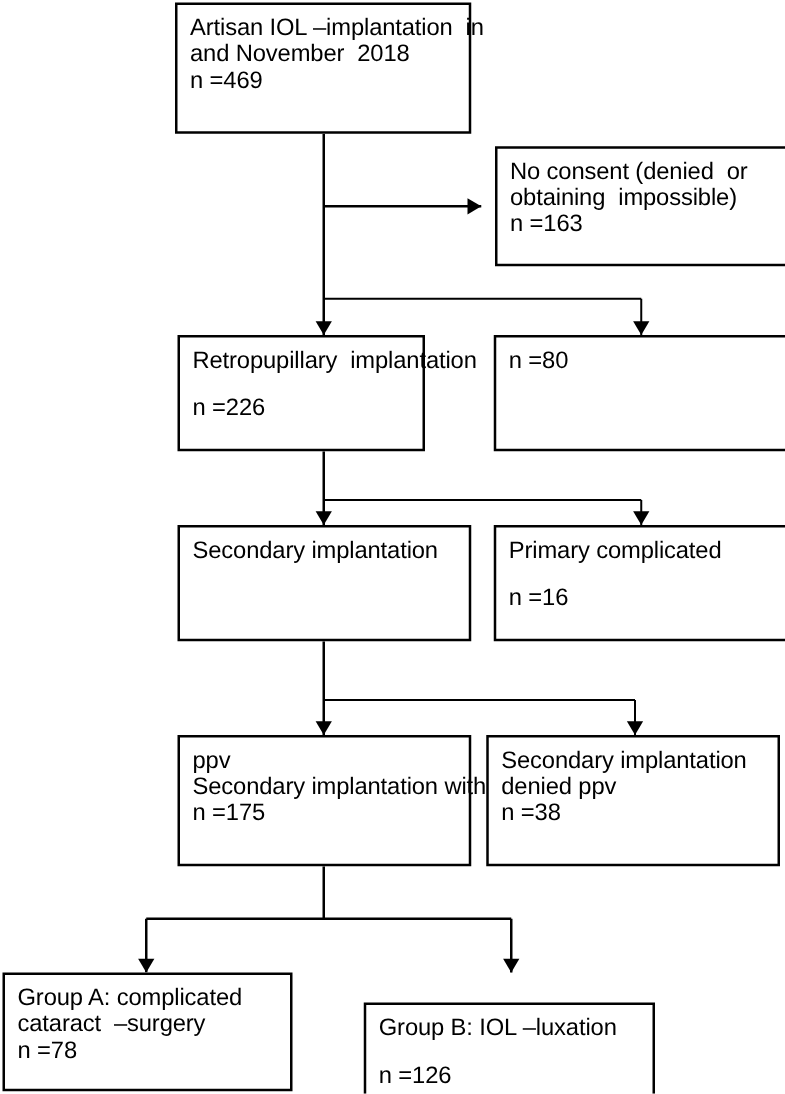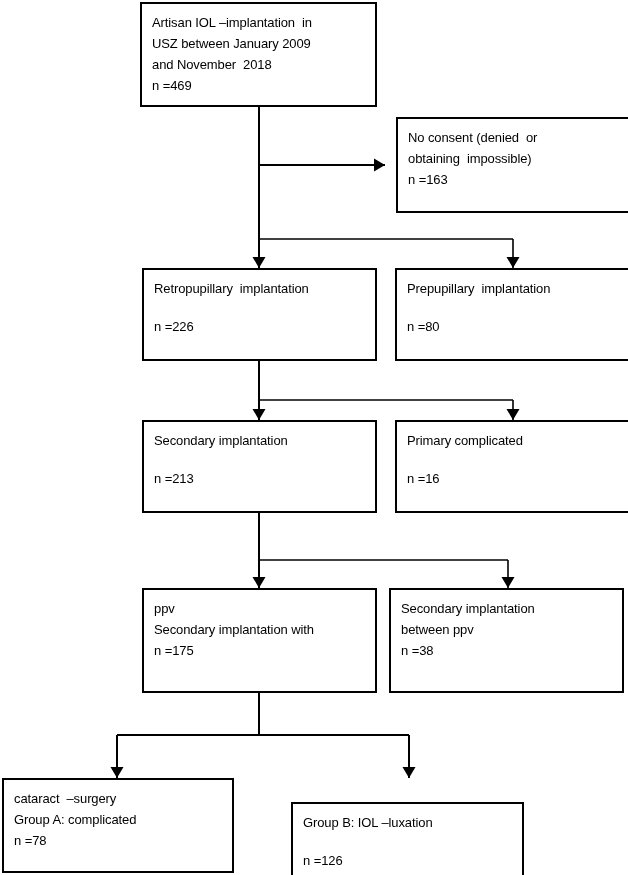--- a/index.html
+++ b/index.html
@@ -26,21 +26,21 @@
   .node {
     position: absolute;
     box-sizing: border-box;
     background: #ffffff;
     border: 2px solid #000000;
     padding: 8px 10px 6px 10px;
     color: #000000;
   }
   .node-line {
     display: block;
-    font-size: 13px;
+    font-size: 19px;
     line-height: 21px;
     white-space: pre;
     letter-spacing: -0.1px;
   }
   .node-line.spacer-after {
     margin-bottom: 17px;
   }
 </style>
 </head>
 <body>
@@ -89,58 +89,55 @@
         <path d="M 110.5 767 L 123.5 767 L 117 778 Z" fill="#000000"></path>
       </g>
       <g>
         <line x1="409" y1="735" x2="409" y2="778" stroke="#000000" stroke-width="2"></line>
         <path d="M 402.5 767 L 415.5 767 L 409 778 Z" fill="#000000"></path>
       </g>
     </svg>
   <div id="nodes-layer">
       <div class="node" style="left: 140px; top: 2px; width: 237px; height: 105px;">
         <span class="node-line">Artisan IOL –implantation  in</span>
-        <span class="node-line">USZ between January 2009</span>
         <span class="node-line">and November  2018</span>
         <span class="node-line">n =469</span>
       </div>
       <div class="node" style="left: 385px; top: 117px; width: 243px; height: 96px; margin-left: 11px;">
         <span class="node-line">No consent (denied  or</span>
         <span class="node-line">obtaining  impossible)</span>
         <span class="node-line">n =163</span>
       </div>
-      <div class="node" style="left: 142px; top: 268px; width: 235px; height: 93px;">
+      <div class="node" style="left: 142px; top: 268px; width: 198px; height: 93px;">
         <span class="node-line spacer-after">Retropupillary  implantation</span>
         <span class="node-line">n =226</span>
       </div>
       <div class="node" style="left: 395px; top: 268px; width: 235px; height: 93px;">
-        <span class="node-line spacer-after">Prepupillary  implantation</span>
         <span class="node-line">n =80</span>
       </div>
       <div class="node" style="left: 142px; top: 420px; width: 235px; height: 93px;">
         <span class="node-line spacer-after">Secondary implantation</span>
-        <span class="node-line">n =213</span>
       </div>
       <div class="node" style="left: 395px; top: 420px; width: 235px; height: 93px;">
         <span class="node-line spacer-after">Primary complicated</span>
         <span class="node-line">n =16</span>
       </div>
       <div class="node" style="left: 142px; top: 588px; width: 235px; height: 105px;">
         <span class="node-line">ppv</span>
         <span class="node-line">Secondary implantation with</span>
         <span class="node-line">n =175</span>
       </div>
       <div class="node" style="left: 389px; top: 588px; width: 235px; height: 105px;">
         <span class="node-line">Secondary implantation</span>
-        <span class="node-line">between ppv</span>
+        <span class="node-line">denied ppv</span>
         <span class="node-line">n =38</span>
       </div>
       <div class="node" style="left: 2px; top: 778px; width: 232px; height: 95px;">
+        <span class="node-line">Group A: complicated</span>
         <span class="node-line">cataract  –surgery</span>
-        <span class="node-line">Group A: complicated</span>
         <span class="node-line">n =78</span>
       </div>
       <div class="node" style="left: 291px; top: 802px; width: 233px; height: 116px;">
         <span class="node-line spacer-after">Group B: IOL –luxation</span>
         <span class="node-line">n =126</span>
       </div>
     </div>
 </div>
 
 </body></html>

